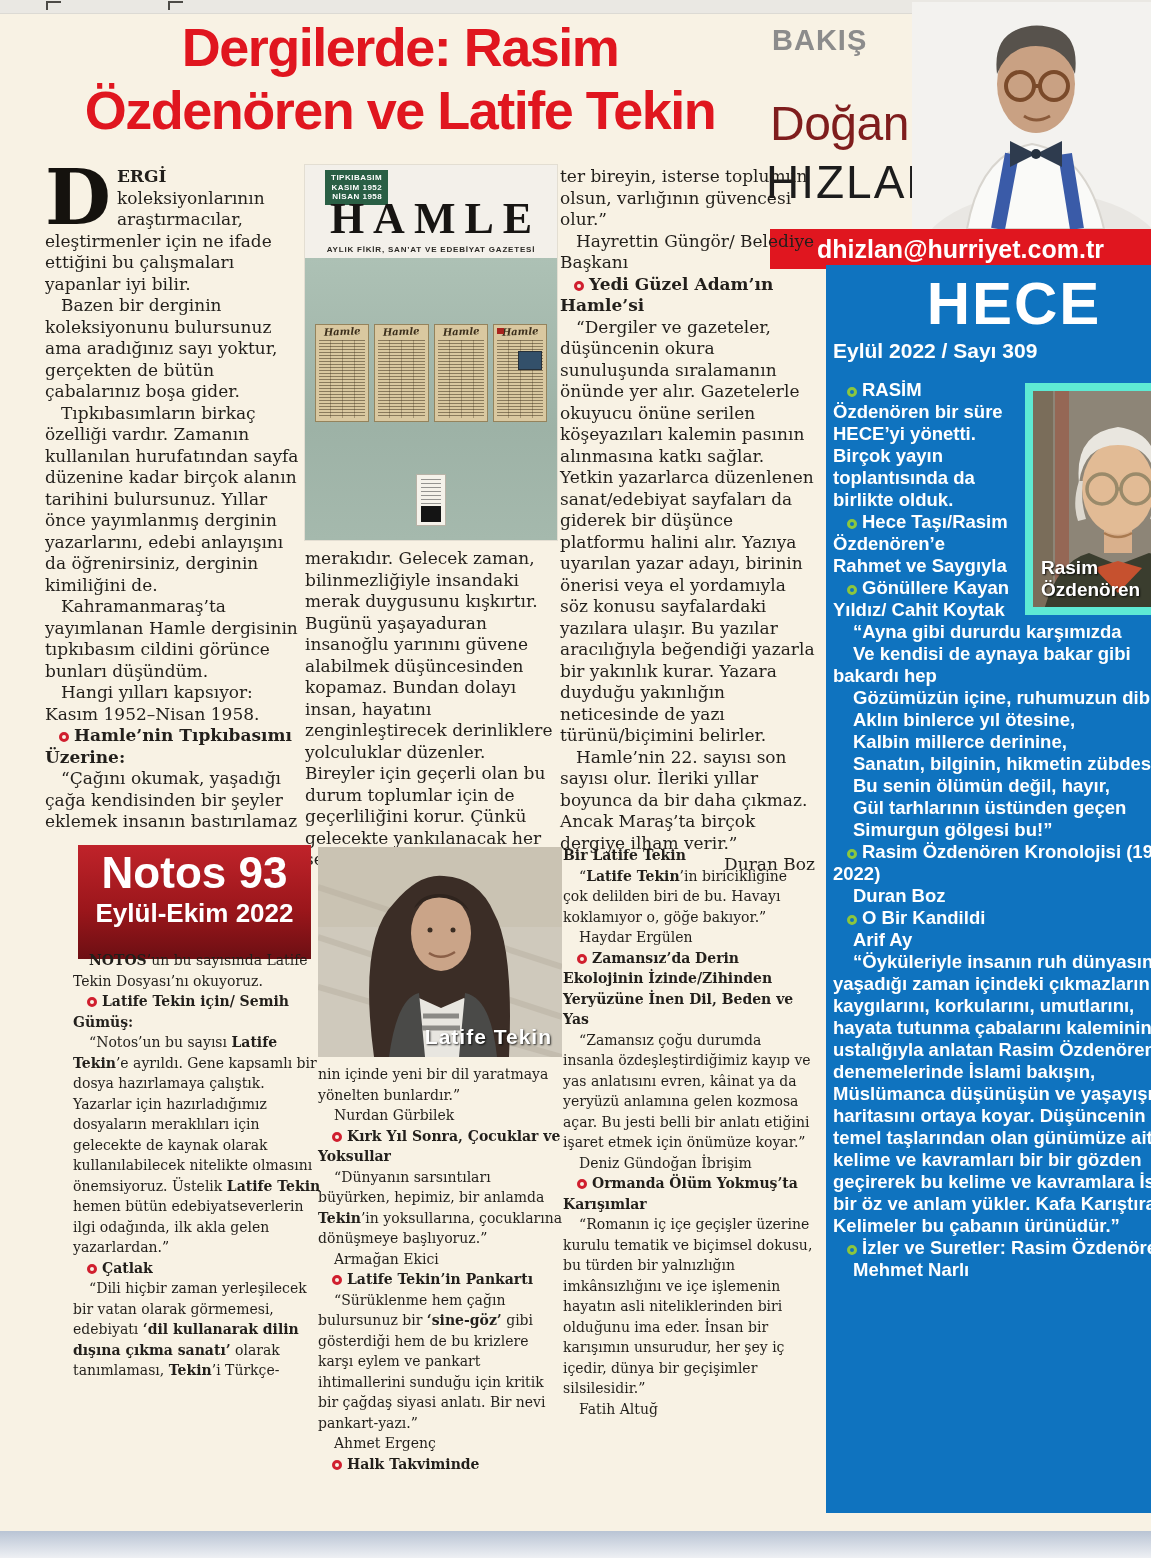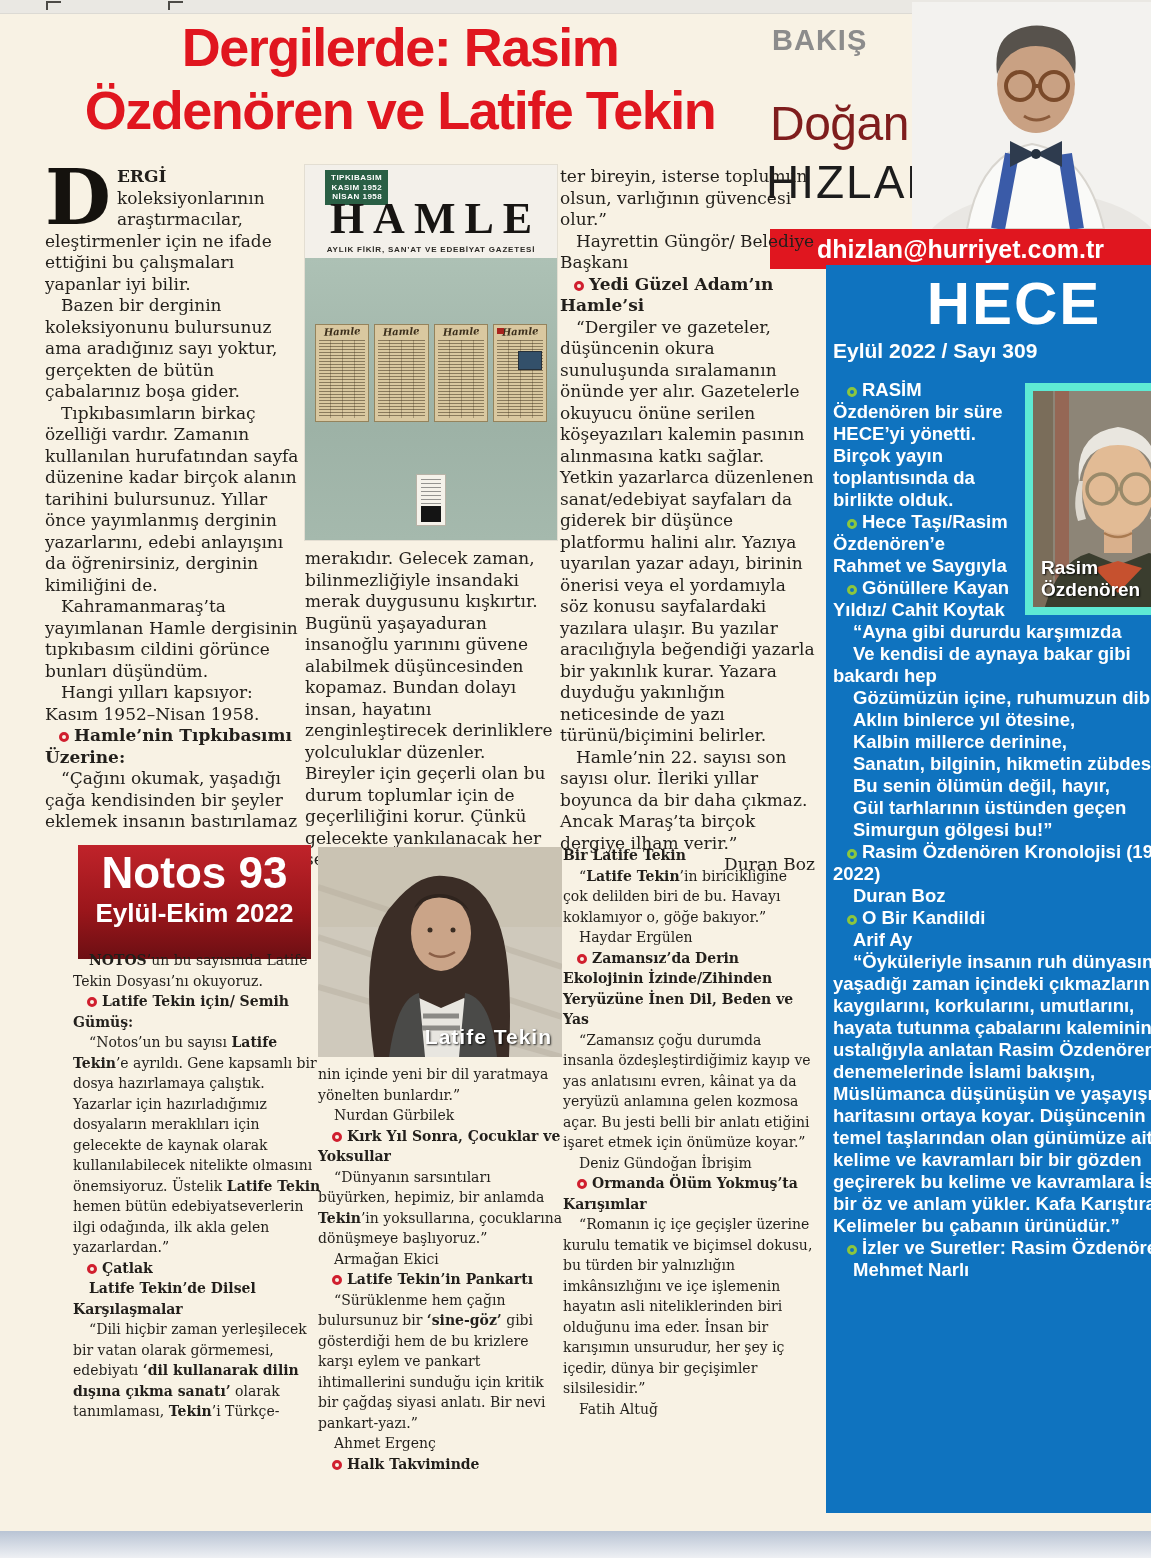--- a/index.html
+++ b/index.html
@@ -259,21 +259,20 @@
       <path d="M105 169 h36 M104 181 h38" stroke="#8b8a86" stroke-width="5"></path>
     </svg>
     <span class="lat-cap">Latife Tekin</span>
   </div>
 
   <div class="col tight" style="left:73px;top:950px;width:250px">
     <p class="para"><span class="rb">NOTOS</span><span>’un bu sayısında Latife Tekin Dosyası’nı okuyoruz.</span></p>
     <p class="entry"><span class="bullet"></span><span>Latife Tekin için/ Semih Gümüş:</span></p>
     <p class="para"><span>“Notos’un bu sayısı </span><span class="rb">Latife Tekin</span><span>’e ayrıldı. Gene kapsamlı bir dosya hazırlamaya çalıştık. Yazarlar için hazırladığımız dosyaların meraklıları için gelecekte de kaynak olarak kullanılabilecek nitelikte olmasını önemsiyoruz. Üstelik </span><span class="rb">Latife Tekin</span><span> hemen bütün edebiyatseverlerin ilgi odağında, ilk akla gelen yazarlardan.”</span></p>
     <p class="entry"><span class="bullet"></span><span>Çatlak</span></p>
-    <p class="entry" style="text-indent:16px">Latife Tekin’de Dilsel Karşılaşmalar</p>
     <p class="para"><span>“Dili hiçbir zaman yerleşilecek bir vatan olarak görmemesi, edebiyatı </span><span class="rb">‘dil kullanarak dilin dışına çıkma sanatı’</span><span> olarak tanımlaması, </span><span class="rb">Tekin</span><span>’i Türkçe-</span></p>
   </div>
 
   <div class="col tight" style="left:318px;top:1064px;width:246px">
     <p class="cont">nin içinde yeni bir dil yaratmaya yönelten bunlardır.”</p>
     <p class="para">Nurdan Gürbilek</p>
     <p class="entry"><span class="bullet"></span><span>Kırk Yıl Sonra, Çocuklar ve Yoksullar</span></p>
     <p class="para"><span>“Dünyanın sarsıntıları büyürken, hepimiz, bir anlamda </span><span class="rb">Tekin</span><span>’in yoksullarına, çocuklarına dönüşmeye başlıyoruz.”</span></p>
     <p class="para">Armağan Ekici</p>
     <p class="entry"><span class="bullet"></span><span>Latife Tekin’in Pankartı</span></p>

